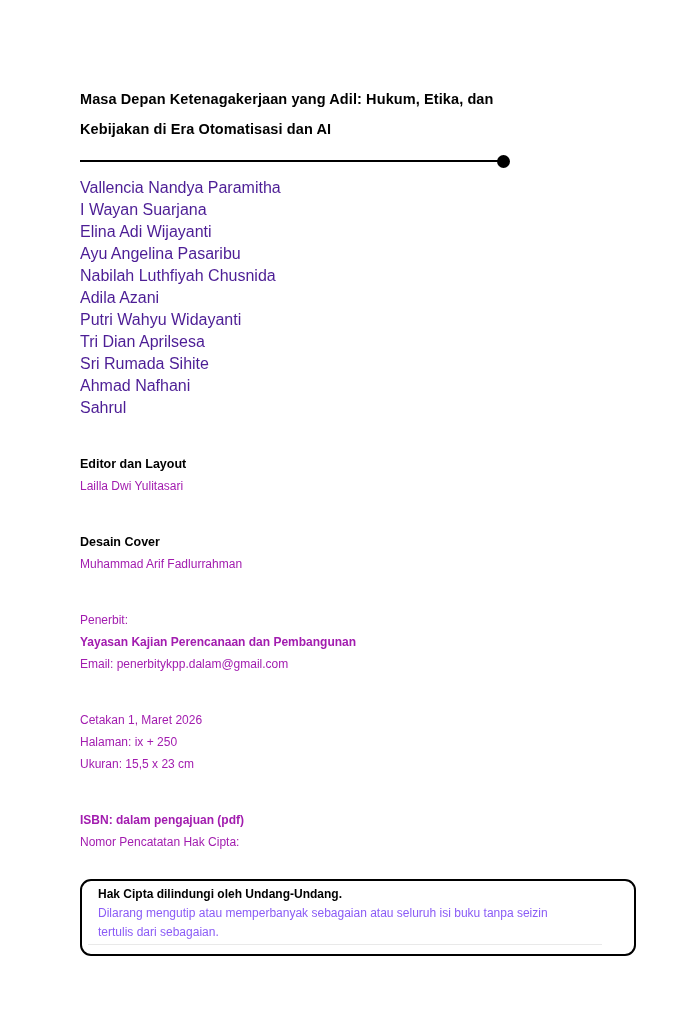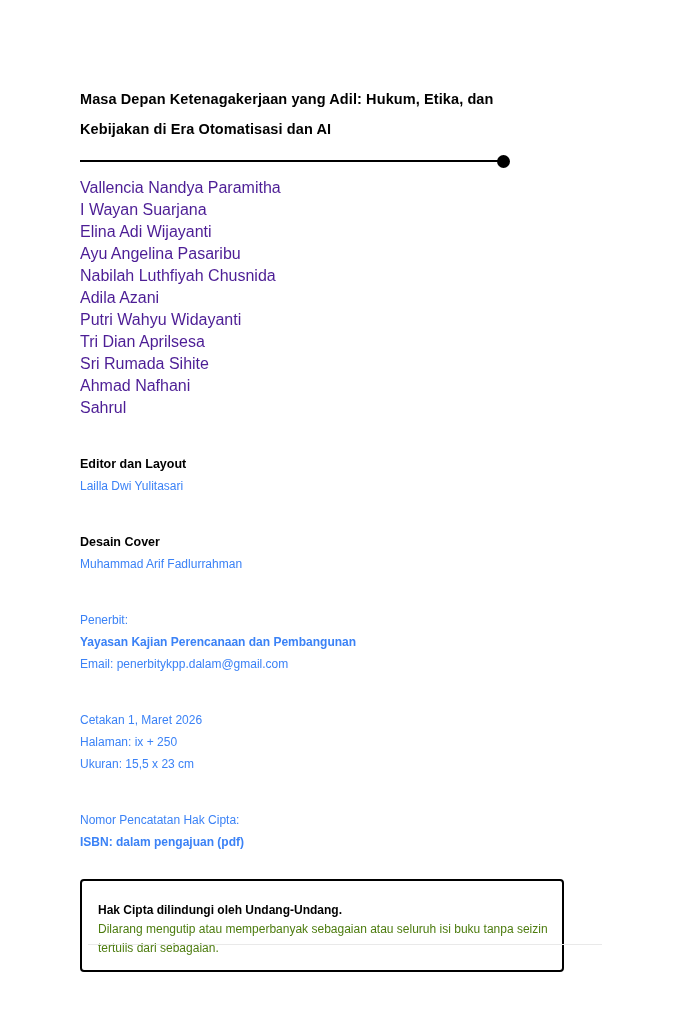--- a/index.html
+++ b/index.html
@@ -73,21 +73,21 @@
     font-size: 12.5px;
     font-weight: bold;
     line-height: 22px;
     margin: 0;
   }
   .body-line {
     font-size: 12px;
     font-weight: normal;
     line-height: 22px;
     margin: 0;
-    color: #3b82f6;
+    color: #a21caf;
   }
   .body-line.bold {
     font-weight: bold;
   }
 
   .authors-list {
     list-style: none;
     margin: 0;
     padding: 0;
   }
@@ -96,38 +96,38 @@
     line-height: 22px;
     color: #4c1d95;
   }
 
   .gap-block { height: 22px; }
   .gap-small { height: 12px; }
 
   
   .notice-box {
     margin-top: 26px;
-    width: 484px;
+    width: 556px;
     border: 2.2px solid #000;
-    border-radius: 4px;
-    padding: 20px 14px 12px 16px;
+    border-radius: 11px;
+    padding: 4px 14px 12px 16px;
     box-sizing: border-box;
   }
   .notice-title {
     font-size: 12px;
     font-weight: bold;
     line-height: 19px;
     margin: 0;
   }
   .notice-text {
     font-size: 12px;
     font-weight: normal;
     line-height: 19px;
     margin: 0;
-    color: #4d7c0f;
+    color: #8b5cf6;
   }
 
   
   .bottom-divider {
     position: absolute;
     left: 88px;
     top: 944px;
     width: 514px;
     height: 1px;
     background: #e9e9e9;
@@ -197,22 +197,22 @@
     <div>
       <div class="body-line">Cetakan 1, Maret 2026</div>
       <div class="body-line">Halaman: ix + 250</div>
       <div class="body-line">Ukuran: 15,5 x 23 cm</div>
     </div>
 
     <div class="gap-block"></div>
     <div class="gap-small"></div>
 
     <div>
+      <div class="body-line bold">ISBN: dalam pengajuan (pdf)</div>
       <div class="body-line">Nomor Pencatatan Hak Cipta:</div>
-      <div class="body-line bold">ISBN: dalam pengajuan (pdf)</div>
     </div>
 
     <div class="notice-box">
       <div class="notice-title">Hak Cipta dilindungi oleh Undang-Undang.</div>
       <div class="notice-text">Dilarang mengutip atau memperbanyak sebagaian atau seluruh isi buku tanpa seizin</div>
       <div class="notice-text">tertulis dari sebagaian.</div>
     </div>
 
   </div>
 

